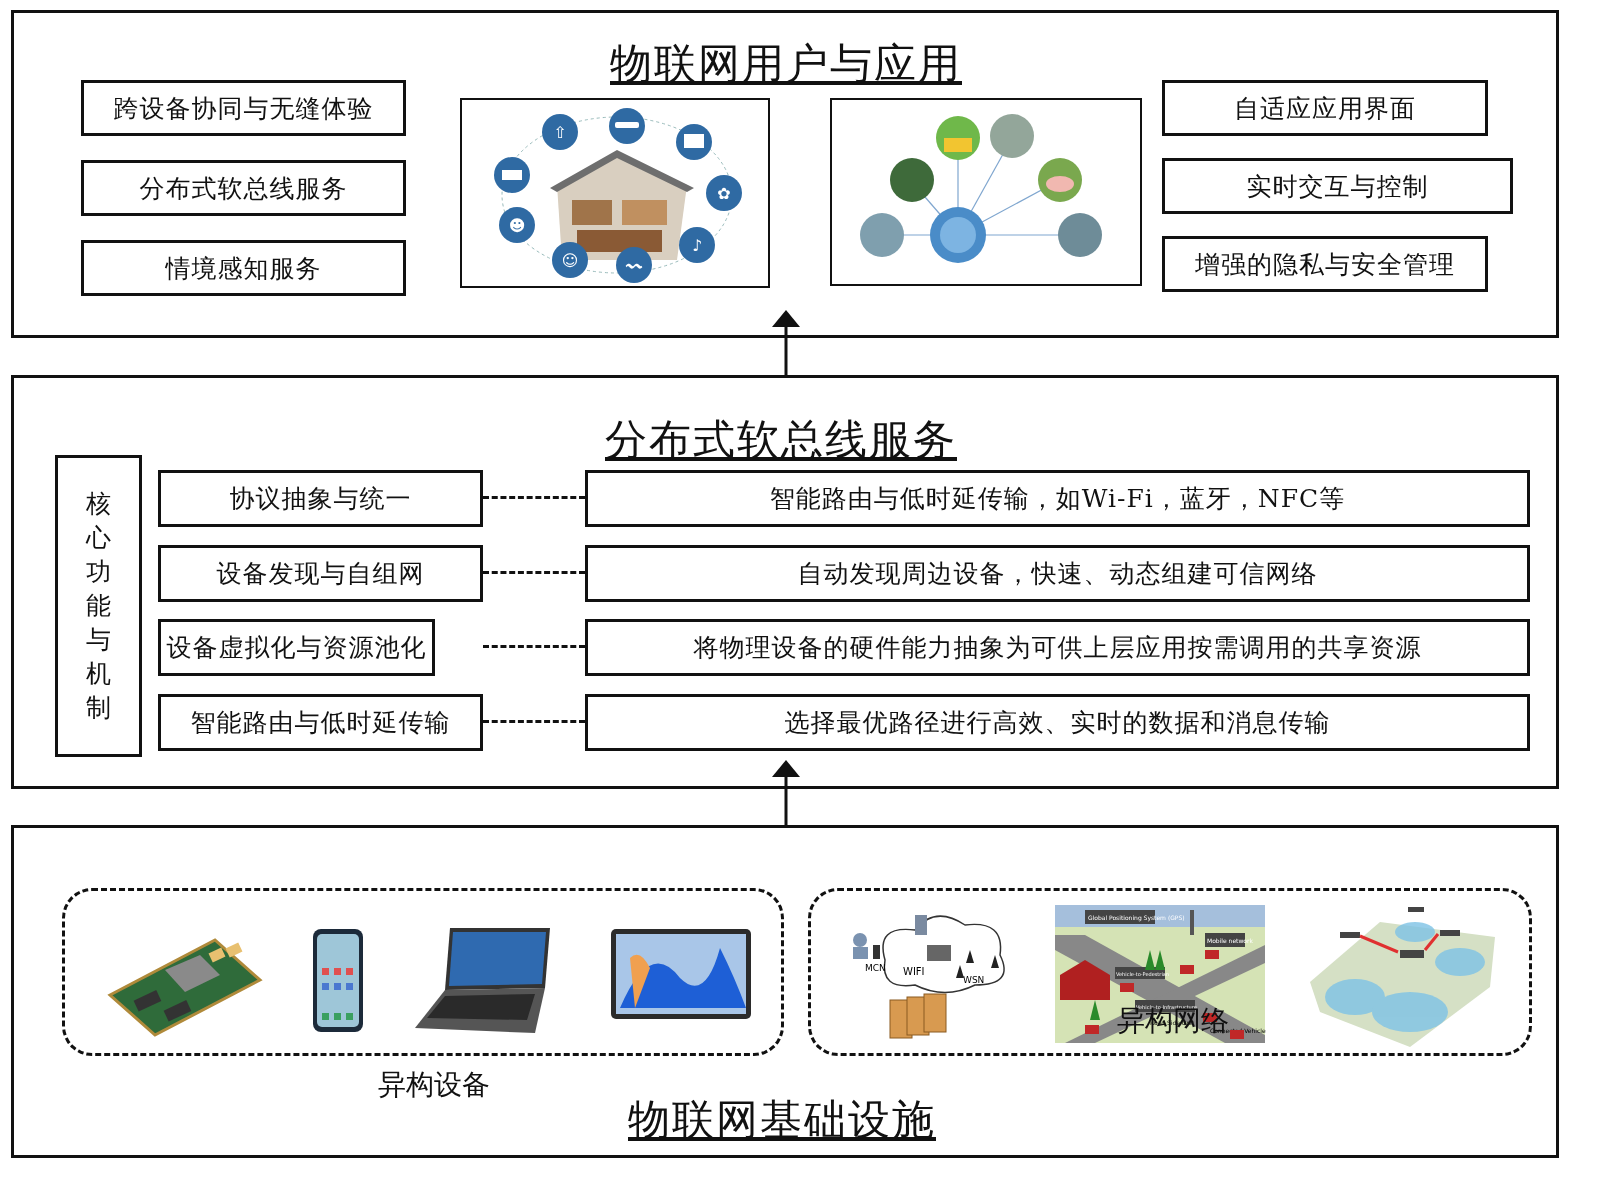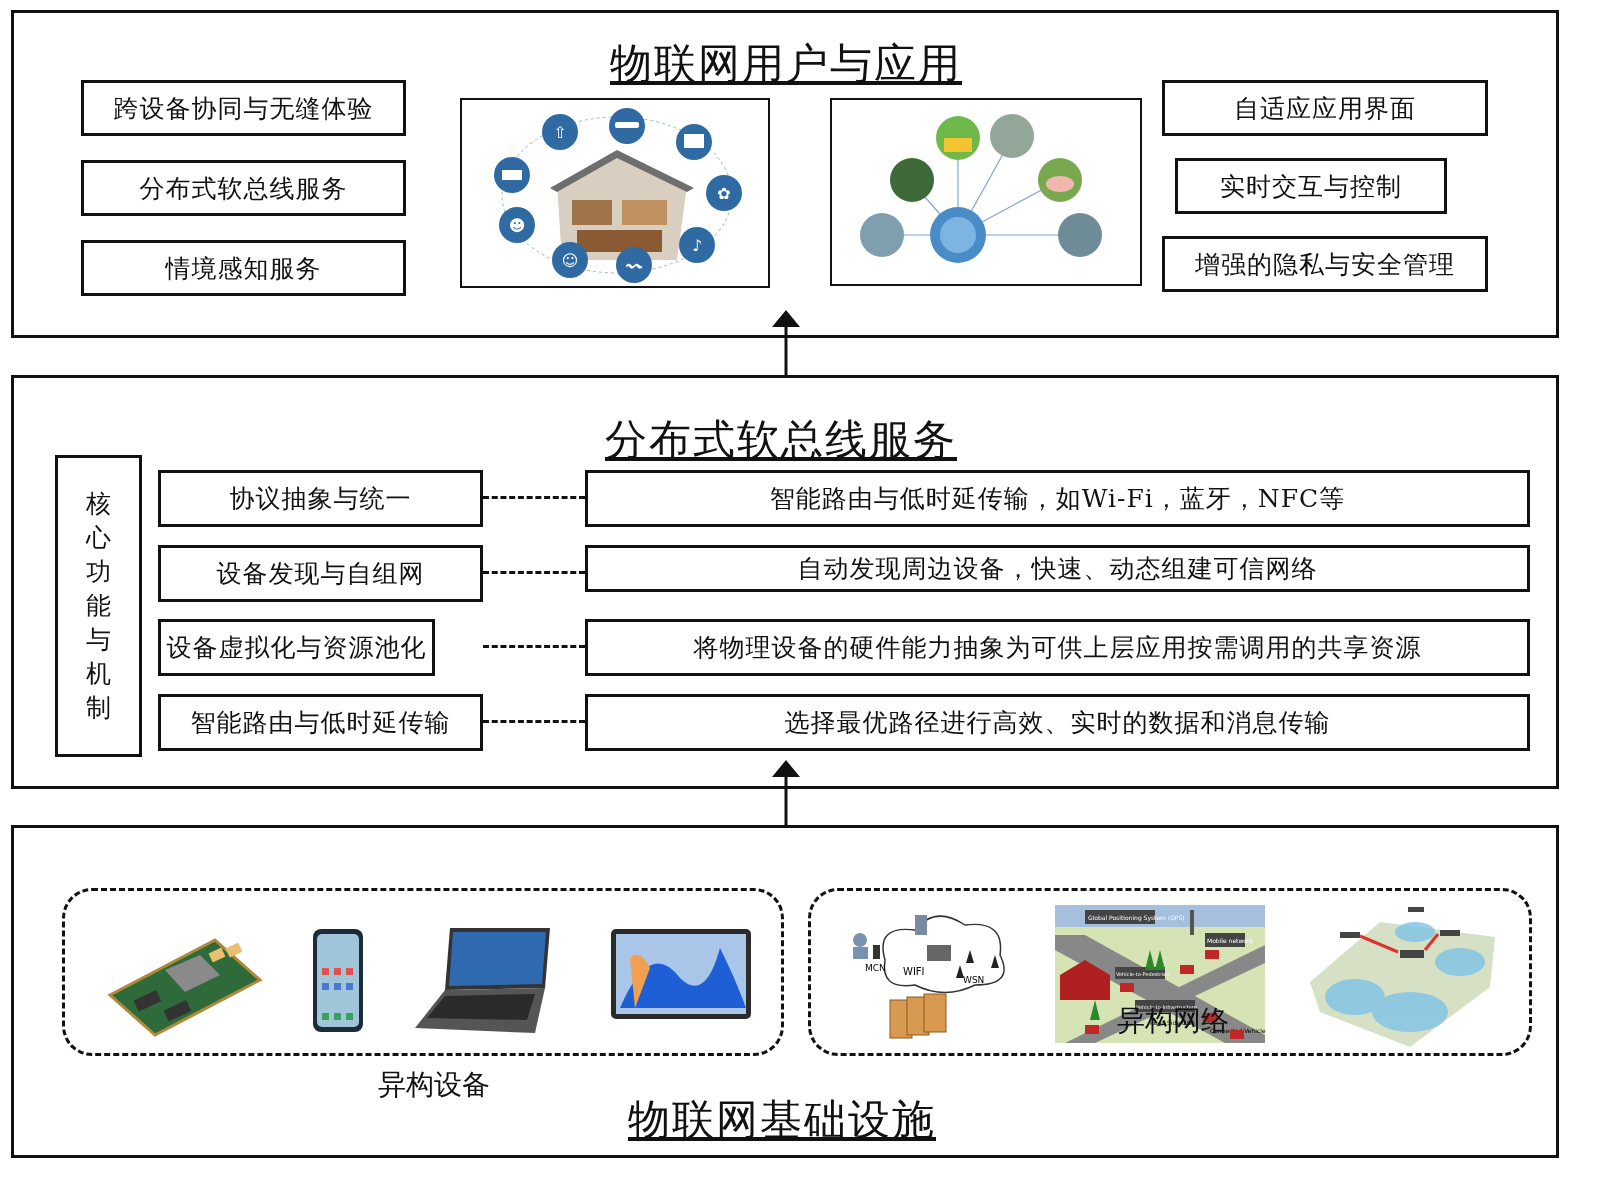--- a/index.html
+++ b/index.html
@@ -22,21 +22,21 @@
 <body>
 
 <div class="layer" style="left:11px;top:10px;width:1548px;height:328px;"></div>
 <div class="title" style="left:610px;top:36px;">物联网用户与应用</div>
 
 <div class="box" style="left:81px;top:80px;width:325px;height:56px;">跨设备协同与无缝体验</div>
 <div class="box" style="left:81px;top:160px;width:325px;height:56px;">分布式软总线服务</div>
 <div class="box" style="left:81px;top:240px;width:325px;height:56px;font-family:Liberation Serif, serif;">情境感知服务</div>
 
 <div class="box" style="left:1162px;top:80px;width:326px;height:56px;">自适应应用界面</div>
-<div class="box" style="left:1162px;top:158px;width:272px;height:56px;margin-left:13px;">实时交互与控制</div>
+<div class="box" style="left:1162px;top:158px;width:351px;height:56px;">实时交互与控制</div>
 <div class="box" style="left:1162px;top:236px;width:326px;height:56px;">增强的隐私与安全管理</div>
 
 <div class="img-frame" style="left:460px;top:98px;width:310px;height:190px;">
   <svg width="310" height="190">
     <ellipse cx="155" cy="95" rx="115" ry="78" fill="none" stroke="#9bb" stroke-dasharray="3,3"></ellipse>
 
     <polygon points="95,85 155,55 225,85 215,160 100,160" fill="#d9cfc0"></polygon>
     <polygon points="88,88 155,50 232,88 225,92 155,58 95,92" fill="#6e6e6e"></polygon>
     <rect x="110" y="100" width="40" height="25" fill="#a0744a"></rect>
     <rect x="160" y="100" width="45" height="25" fill="#c09060"></rect>
@@ -108,21 +108,21 @@
   <span>机</span>
   <span>制</span>
 </div>
 
 <div class="box" style="left:158px;top:470px;width:325px;height:57px;">协议抽象与统一</div>
 <div class="dash" style="left:483px;top:496px;width:102px;"></div>
 <div class="box" style="left:585px;top:470px;width:945px;height:57px;">智能路由与低时延传输，如Wi-Fi，蓝牙，NFC等</div>
 
 <div class="box" style="left:158px;top:545px;width:325px;height:57px;">设备发现与自组网</div>
 <div class="dash" style="left:483px;top:571px;width:102px;"></div>
-<div class="box" style="left:585px;top:545px;width:945px;height:47px;">自动发现周边设备，快速、动态组建可信网络</div>
+<div class="box" style="left:585px;top:545px;width:945px;height:57px;">自动发现周边设备，快速、动态组建可信网络</div>
 
 <div class="box" style="left:158px;top:619px;width:277px;height:57px;">设备虚拟化与资源池化</div>
 <div class="dash" style="left:483px;top:645px;width:102px;"></div>
 <div class="box" style="left:585px;top:619px;width:945px;height:57px;">将物理设备的硬件能力抽象为可供上层应用按需调用的共享资源</div>
 
 <div class="box" style="left:158px;top:694px;width:325px;height:57px;">智能路由与低时延传输</div>
 <div class="dash" style="left:483px;top:720px;width:102px;"></div>
 <div class="box" style="left:585px;top:694px;width:945px;height:57px;">选择最优路径进行高效、实时的数据和消息传输</div>
 
 <svg style="left:770px;top:760px;" width="32" height="100">

